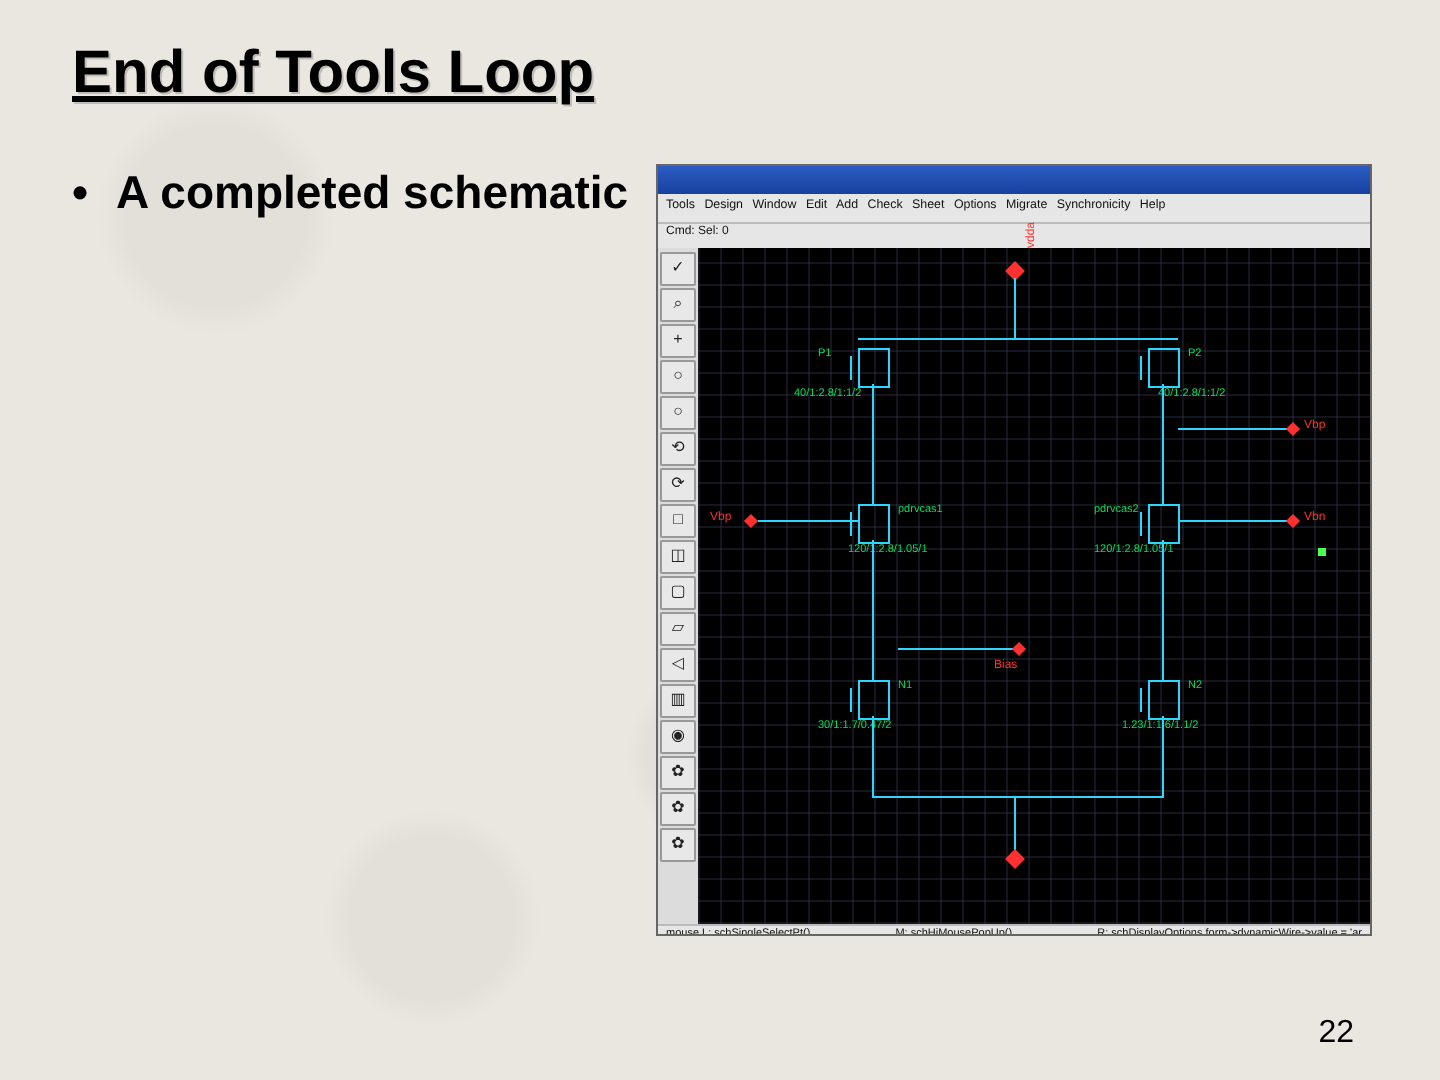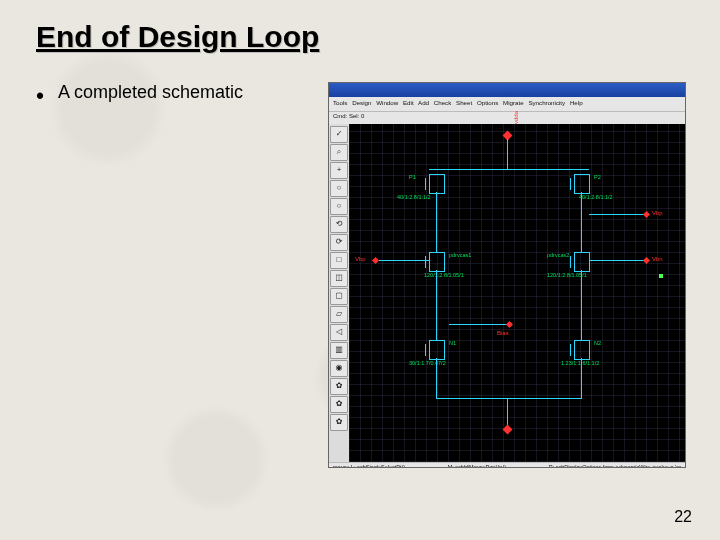--- a/index.html
+++ b/index.html
@@ -32,23 +32,24 @@
     margin: 0 0 28px 0;
     text-shadow: 1px 1px 0 rgba(0,0,0,0.18);
   }
   .content-row {
     display: flex;
     flex-direction: row;
     gap: 12px;
   }
   .bullets {
     flex: 0 0 280px;
-    font-size: 18px;
+    font-size: 23px;
     line-height: 1.22;
     color: #000;
+    font-weight: bold;
   }
   .bullets ul {
     list-style: none;
     padding: 0;
     margin: 0;
   }
   .bullets li {
     position: relative;
     padding-left: 22px;
     margin-bottom: 60px;
@@ -159,32 +160,32 @@
     background: #e6e6e6;
     border-top: 1px solid #bbb;
     font-size: 5.5px;
     color: #111;
     display: flex;
     justify-content: space-between;
     padding: 1px 4px;
   }
   .page-num {
     position: absolute;
-    right: 28px;
+    right: 43px;
     bottom: 14px;
     font-size: 16px;
     color: #000;
   }
 </style>
 </head>
 <body>
 
 <div class="slide">
 
-  <h1 class="title">End of Design Loop</h1>
+  <h1 class="title">End of Tools Loop</h1>
 
   <div class="content-row">
 
     <div class="bullets">
       <ul>
         <li>A completed schematic</li>
       </ul>
     </div>
 
     <div class="screenshot">

